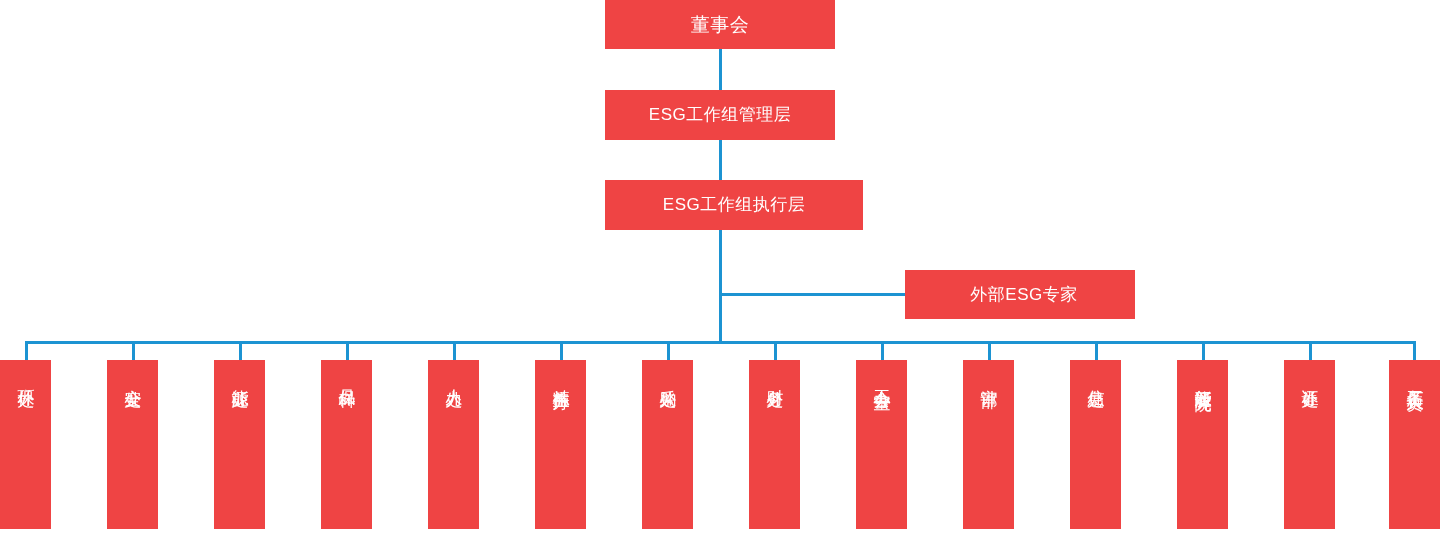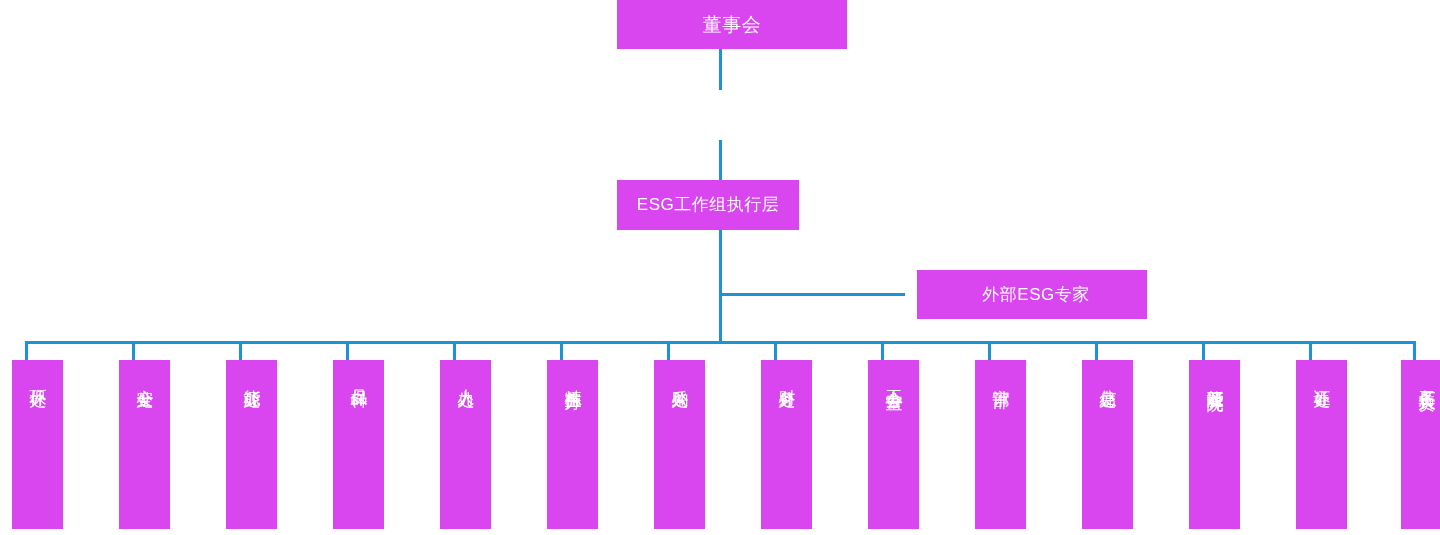--- a/index.html
+++ b/index.html
@@ -14,28 +14,27 @@
     font-family: "Liberation Sans", "DejaVu Sans", sans-serif;
     overflow: hidden;
   }
   #chart {
     position: relative;
     width: 1440px;
     height: 535px;
   }
   .node {
     position: absolute;
-    background: #d946ef;
+    background: #ef4444;
     color: #ffffff;
     display: flex;
     align-items: center;
     justify-content: center;
     box-sizing: border-box;
     line-height: 1.15;
-    margin-left: 12px;
   }
   .node-top {
     font-size: 19px;
     letter-spacing: 0.5px;
   }
   .node-mid {
     font-size: 17px;
     letter-spacing: 0.5px;
   }
   .node-side {
@@ -76,24 +75,27 @@
 <body>
 
 <div id="chart">
 
   <div class="node node-top" style="left:605px; top:0px; width:230px; height:49px;">
     <span>董事会</span>
   </div>
 
   <div class="conn conn-v" style="left:719px; top:49px; height:41px;"></div>
 
+  <div class="node node-mid" style="left:605px; top:90px; width:230px; height:50px;">
+    <span>ESG工作组管理层</span>
+  </div>
 
   <div class="conn conn-v" style="left:719px; top:140px; height:40px;"></div>
 
-  <div class="node node-mid" style="left:605px; top:180px; width:182px; height:50px;">
+  <div class="node node-mid" style="left:605px; top:180px; width:258px; height:50px;">
     <span>ESG工作组执行层</span>
   </div>
 
   <div class="conn conn-v" style="left:719px; top:230px; height:114px;"></div>
 
   <div class="conn conn-h" style="left:719px; top:293px; width:186px;"></div>
 
   <div class="node node-side" style="left:905px; top:270px; width:230px; height:49px;">
     <span>外部ESG专家</span>
   </div>

